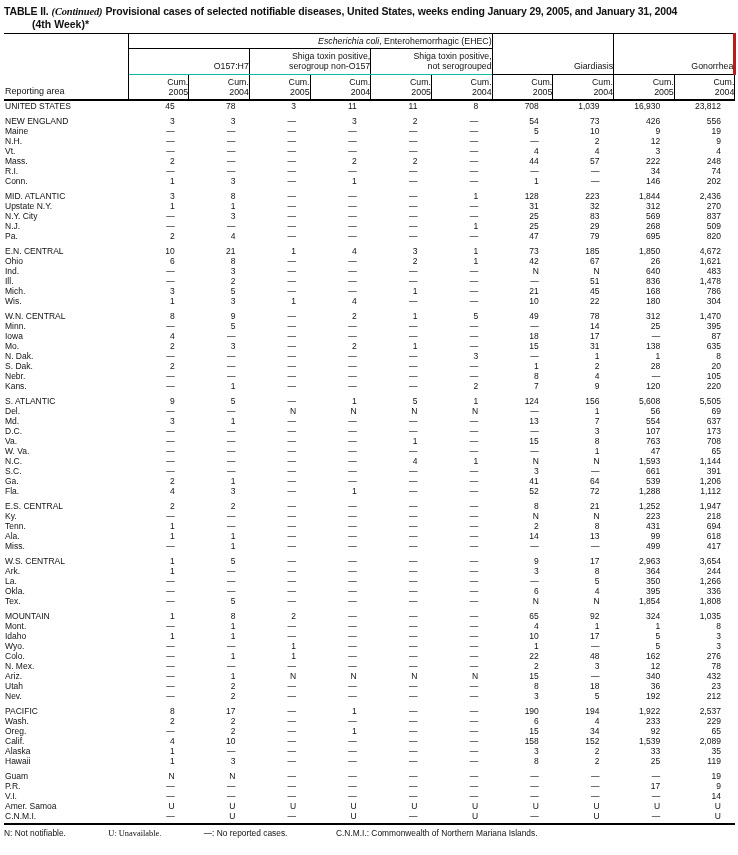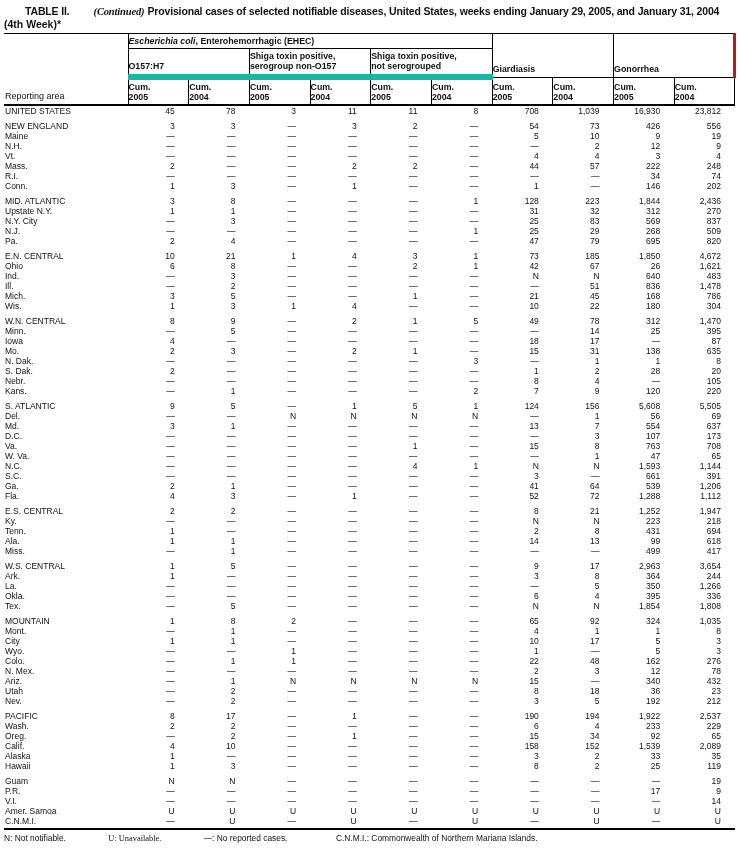--- a/index.html
+++ b/index.html
@@ -7,41 +7,41 @@
   body {
     width: 738px; height: 855px;
     font-family: "Liberation Sans", sans-serif;
     color: #111;
     overflow: hidden;
   }
   .page { padding: 5px 3px 0 4px; }
 
   
   .title { font-size: 10.5px; font-weight: bold; line-height: 12px; letter-spacing: -0.15px; white-space: nowrap; }
-  .title .seg { margin-right: 3px; margin-left: 21px; }
+  .title .seg { margin-right: 3px; }
   .title .it { font-style: italic; font-family: Liberation Serif, serif; }
-  .title-line2 { font-size: 10.5px; font-weight: bold; line-height: 12px; }
+  .title-line2 { font-size: 10.5px; font-weight: bold; line-height: 12px; margin-left: 28px; }
 
   
   table { border-collapse: collapse; table-layout: fixed; width: 731px; margin-top: 3px; }
   col.c-area { width: 124px; }
   col.c-num { width: 60.7px; }
 
-  thead th { font-size: 8.8px; font-weight: bold; text-align: left; vertical-align: bottom; line-height: 10px; }
+  thead th { font-size: 8.8px; font-weight: normal; text-align: right; vertical-align: bottom; line-height: 10px; }
   th.ra {
     border-top: 1px solid #000; border-right: 1px solid #000; border-bottom: 2px solid #000;
     text-align: left; font-weight: normal; font-size: 9px; padding: 0 0 3px 1px; vertical-align: bottom;
   }
   th.ehec { border-top: 1px solid #000; border-right: 1px solid #000; border-bottom: 1px solid #000; padding: 2px 0; }
   th.ehec .it { font-style: italic; }
   th.dz { border-top: 1px solid #000; border-bottom: 1px solid #000; padding-bottom: 3px; }
   th.dz, th.grp { vertical-align: bottom; }
   th.gia { border-right: 1px solid #000; }
   th.gon { border-right: 3px solid #b91c1c; }
-  th.grp { border-right: 1px solid #000; border-bottom: 6px solid #14b8a6; padding: 2px 6px 3px 0; }
+  th.grp { border-right: 1px solid #000; border-bottom: 1px solid #14b8a6; padding: 2px 0 3px 0; }
   tr.cumrow th { border-right: 1px solid #000; border-bottom: 2px solid #000; padding: 2px 0 2px 0; }
 
   tbody td {
     font-size: 8.5px; line-height: 10px; height: 10px;
     text-align: right; padding: 0 14px 0 0;
     white-space: nowrap; overflow: hidden;
   }
   tbody td.label { text-align: left; padding: 0 0 0 1px; }
   tbody tr.sec-start td { padding-top: 5px; height: 15px; }
   tbody tr:last-child td { border-bottom: 2px solid #000; padding-bottom: 2px; }
@@ -765,21 +765,21 @@
           <td>—</td>
           <td>—</td>
           <td>—</td>
           <td>—</td>
           <td>4</td>
           <td>1</td>
           <td>1</td>
           <td>8</td>
         </tr>
         <tr>
-          <td class="label">City</td>
+          <td class="label">Idaho</td>
           <td>1</td>
           <td>1</td>
           <td>—</td>
           <td>—</td>
           <td>—</td>
           <td>—</td>
           <td>10</td>
           <td>17</td>
           <td>5</td>
           <td>3</td>

